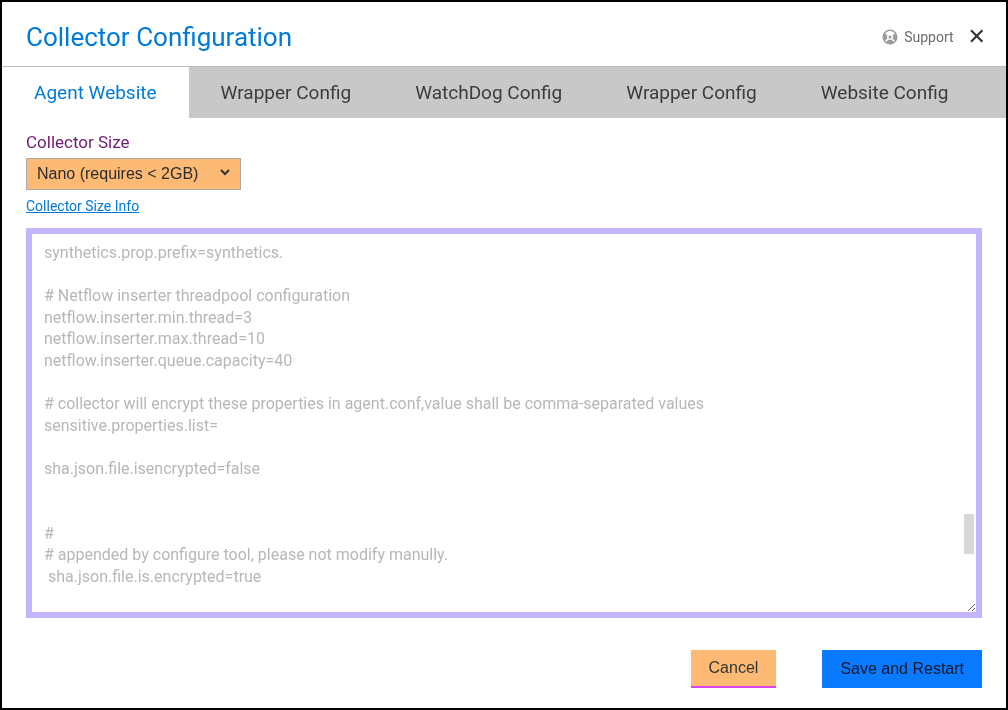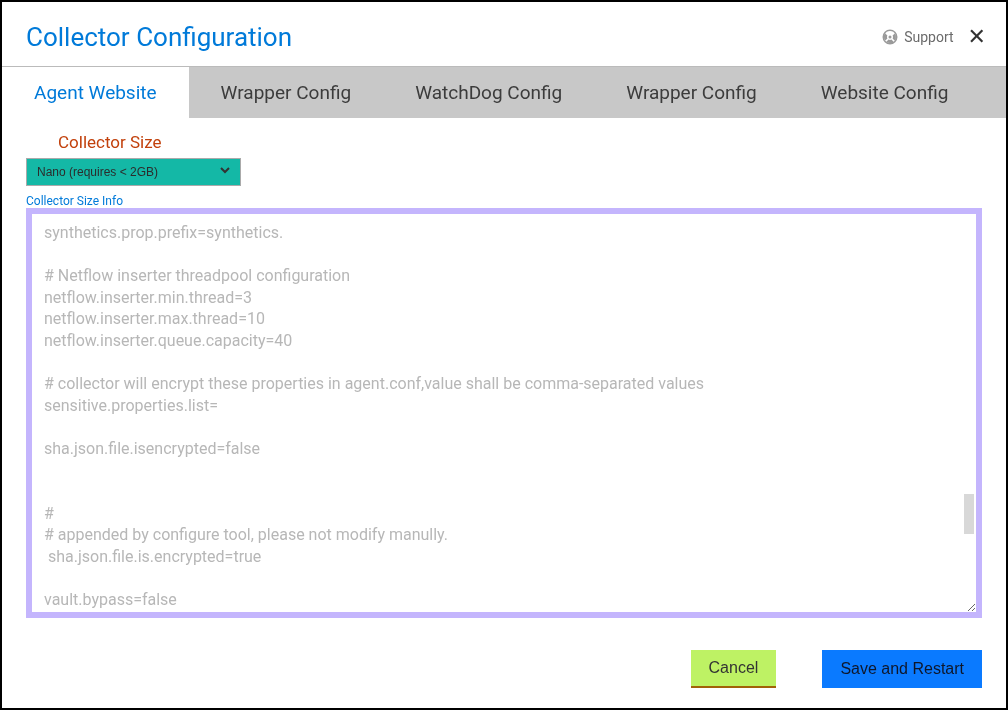--- a/index.html
+++ b/index.html
@@ -75,51 +75,52 @@
     }
     .content {
       padding: 14px 24px;
       flex: 1;
       display: flex;
       flex-direction: column;
       overflow: hidden;
     }
     .field-label {
       font-size: 17px;
-      color: #c2410c;
+      color: #701a75;
       margin-bottom: 6px;
-      margin-left: 32px;
     }
     .select-wrap {
       position: relative;
       width: 215px;
       margin-bottom: 8px;
     }
     .select-box {
       width: 100%;
       border: 1px solid #aaa;
       padding: 6px 30px 6px 10px;
-      font-size: 12px;
+      font-size: 16px;
       color: #2c2c2c;
-      background: #14b8a6;
+      background: #fdba74;
       cursor: pointer;
       text-align: left;
     }
     .select-chevron {
       position: absolute;
       right: 8px;
       top: 50%;
       transform: translateY(-50%);
       pointer-events: none;
     }
     .info-link {
-      font-size: 12px;
+      font-size: 14px;
       color: #007ad9;
+      text-decoration: underline;
       cursor: pointer;
       display: inline-block;
+      margin-bottom: 14px;
     }
     .toggle-row {
       display: flex;
       align-items: center;
       gap: 8px;
       margin-bottom: 10px;
     }
     .toggle {
       width: 34px;
       height: 18px;
@@ -171,23 +172,23 @@
       justify-content: flex-end;
       gap: 14px;
     }
     .btn {
       padding: 9px 18px;
       font-size: 16px;
       cursor: pointer;
       border: none;
     }
     .btn-cancel {
-      background: #bef264;
+      background: #fdba74;
       color: #333;
-      border-bottom: 2px solid #a16207;
+      border-bottom: 2px solid #d946ef;
     }
     .btn-primary {
       background: #0a7aff;
       color: #0f172a;
       margin-left: 32px;
     }
   </style>
 </head>
 <body>
 

